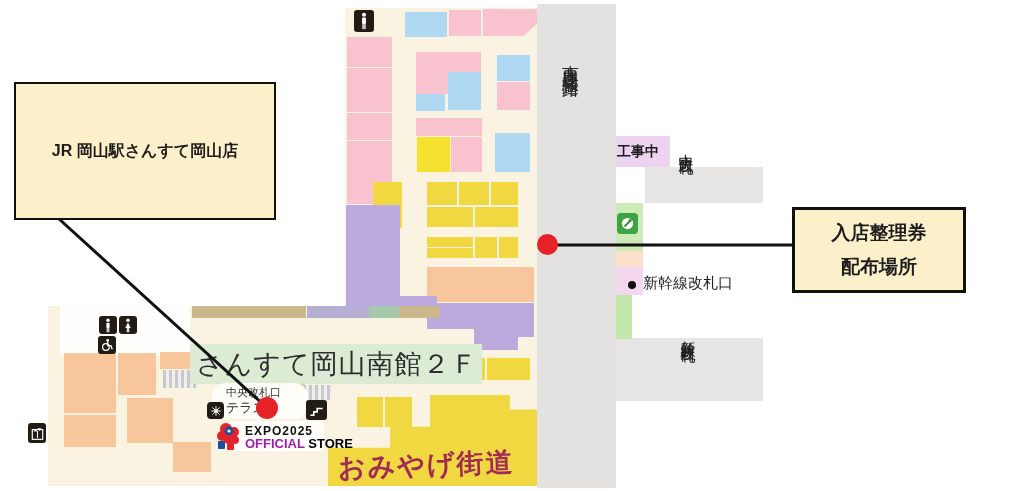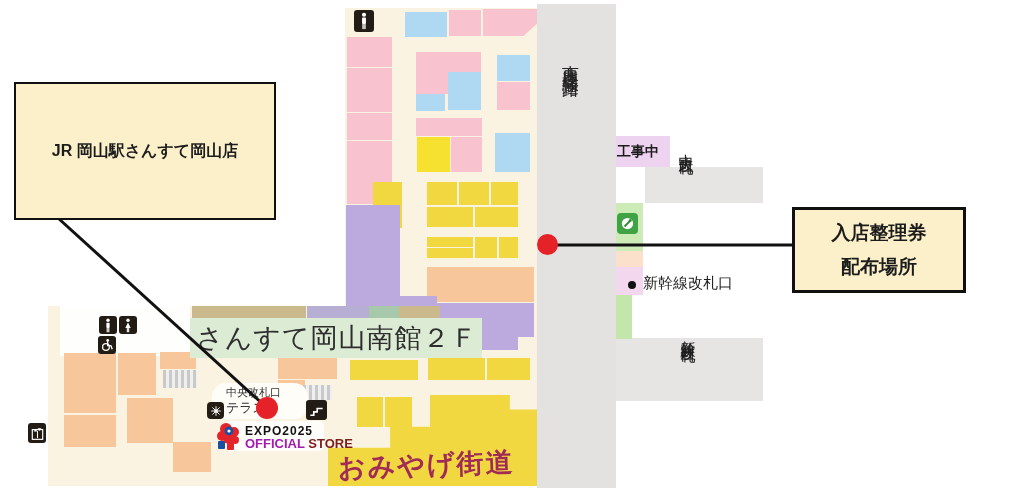--- a/index.html
+++ b/index.html
@@ -6,21 +6,21 @@
   #stage{position:relative;width:1024px;height:491px;background:#ffffff;overflow:hidden;
          font-family:"Liberation Sans",sans-serif;color:#1c1c1c;}
   .abs{position:absolute;}
   .block{position:absolute;}
   .hatch{background:repeating-linear-gradient(90deg,#c9c9c9 0 3px,#efefef 3px 6px);}
   .icon{position:absolute;background:#221c14;border-radius:3px;display:flex;align-items:center;justify-content:center;}
   .icon svg{display:block;}
   .vtext{writing-mode:vertical-rl;text-orientation:upright;letter-spacing:3px;white-space:nowrap;}
   .callout{position:absolute;background:#fbf0c9;border:3px solid #101010;display:flex;flex-direction:column;
            align-items:center;justify-content:center;text-align:center;font-weight:bold;}
-  .banner{position:absolute;background:#dcebd4;display:flex;align-items:center;}
+  .banner{position:absolute;background:#dcebd4;display:flex;align-items:center;margin-top:26px;}
   .dot{position:absolute;border-radius:50%;background:#e42227;}
   .terrace{position:absolute;background:#fffdf8;border-radius:14px;}
   .lbl{position:absolute;white-space:nowrap;}
 </style>
 </head>
 <body>
 
 <div id="stage">
 
   <div id="blocks" class="abs" style="left:0;top:0;width:100%;height:100%;">
@@ -175,21 +175,21 @@
         </g>
       <circle cx="17" cy="11" r="4.4" fill="#1b4fa0"></circle>
         <circle cx="17" cy="11" r="1.6" fill="#fff"></circle>
       <rect x="6" y="21" width="7" height="8" rx="1" fill="#1b4fa0"></rect>
         <rect x="15" y="23" width="7" height="7" rx="1" fill="#e3242b"></rect>
     </svg>
   </div>
   <div class="lbl" style="left:245px;top:424px;font-size:12px;font-weight:bold;letter-spacing:1px;color:#111;">EXPO2025</div>
   <div class="lbl" style="left:245px;top:436px;font-size:13px;font-weight:bold;">
     <span style="color:#a21caf;">OFFICIAL</span>
-    <span style="color:#7f1d1d;">STORE</span>
+    <span style="color:#000000;">STORE</span>
   </div>
 
   <div class="lbl vtext" style="left:559px;top:52px;font-size:17px;color:#222;">東西連絡通路</div>
   <div class="lbl" style="left:616px;top:136px;width:44px;height:31px;display:flex;align-items:center;justify-content:center;font-size:14px;font-weight:bold;">工事中</div>
   <div class="lbl vtext" style="left:676px;top:142px;font-size:15px;letter-spacing:2px;">中央改札口</div>
   <div class="lbl" style="left:643px;top:274px;font-size:15px;">新幹線改札口</div>
   <div class="lbl vtext" style="left:678px;top:328px;font-size:15px;letter-spacing:2px;">新幹線改札口</div>
   <div class="lbl" style="left:338px;top:447px;font-size:27px;font-weight:bold;color:#a02c56;letter-spacing:2px;transform:rotate(-2deg);">おみやげ街道</div>
 
   <svg class="abs" style="left:0;top:0;" width="1024" height="491">

